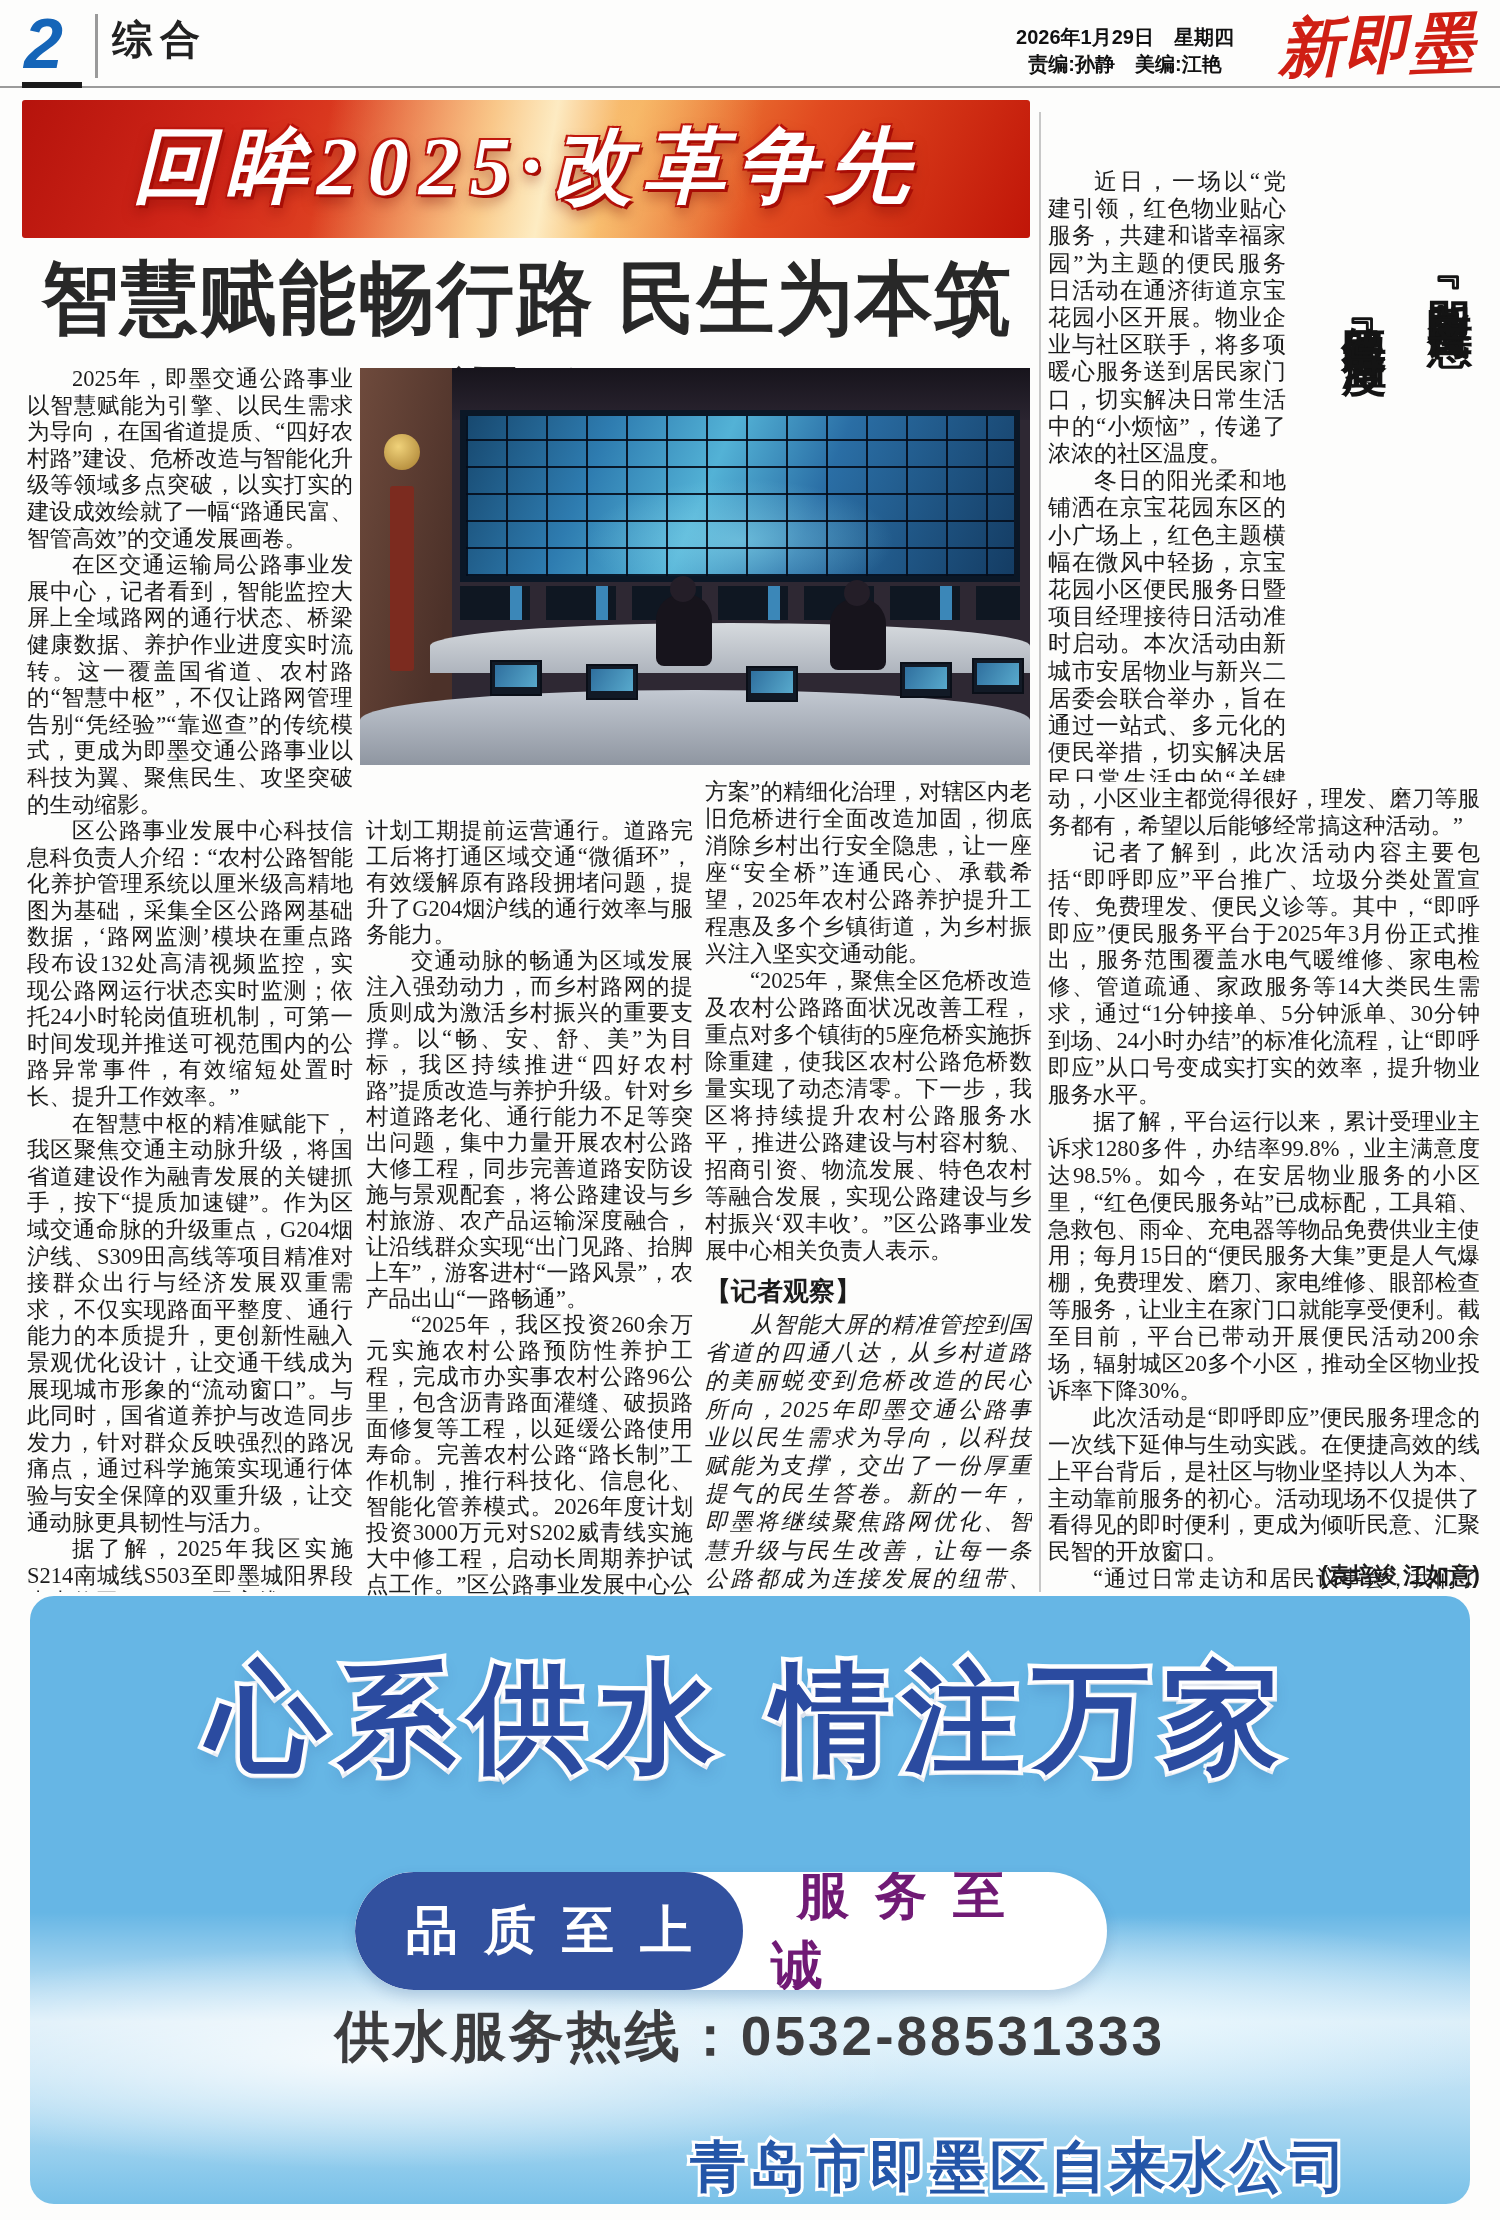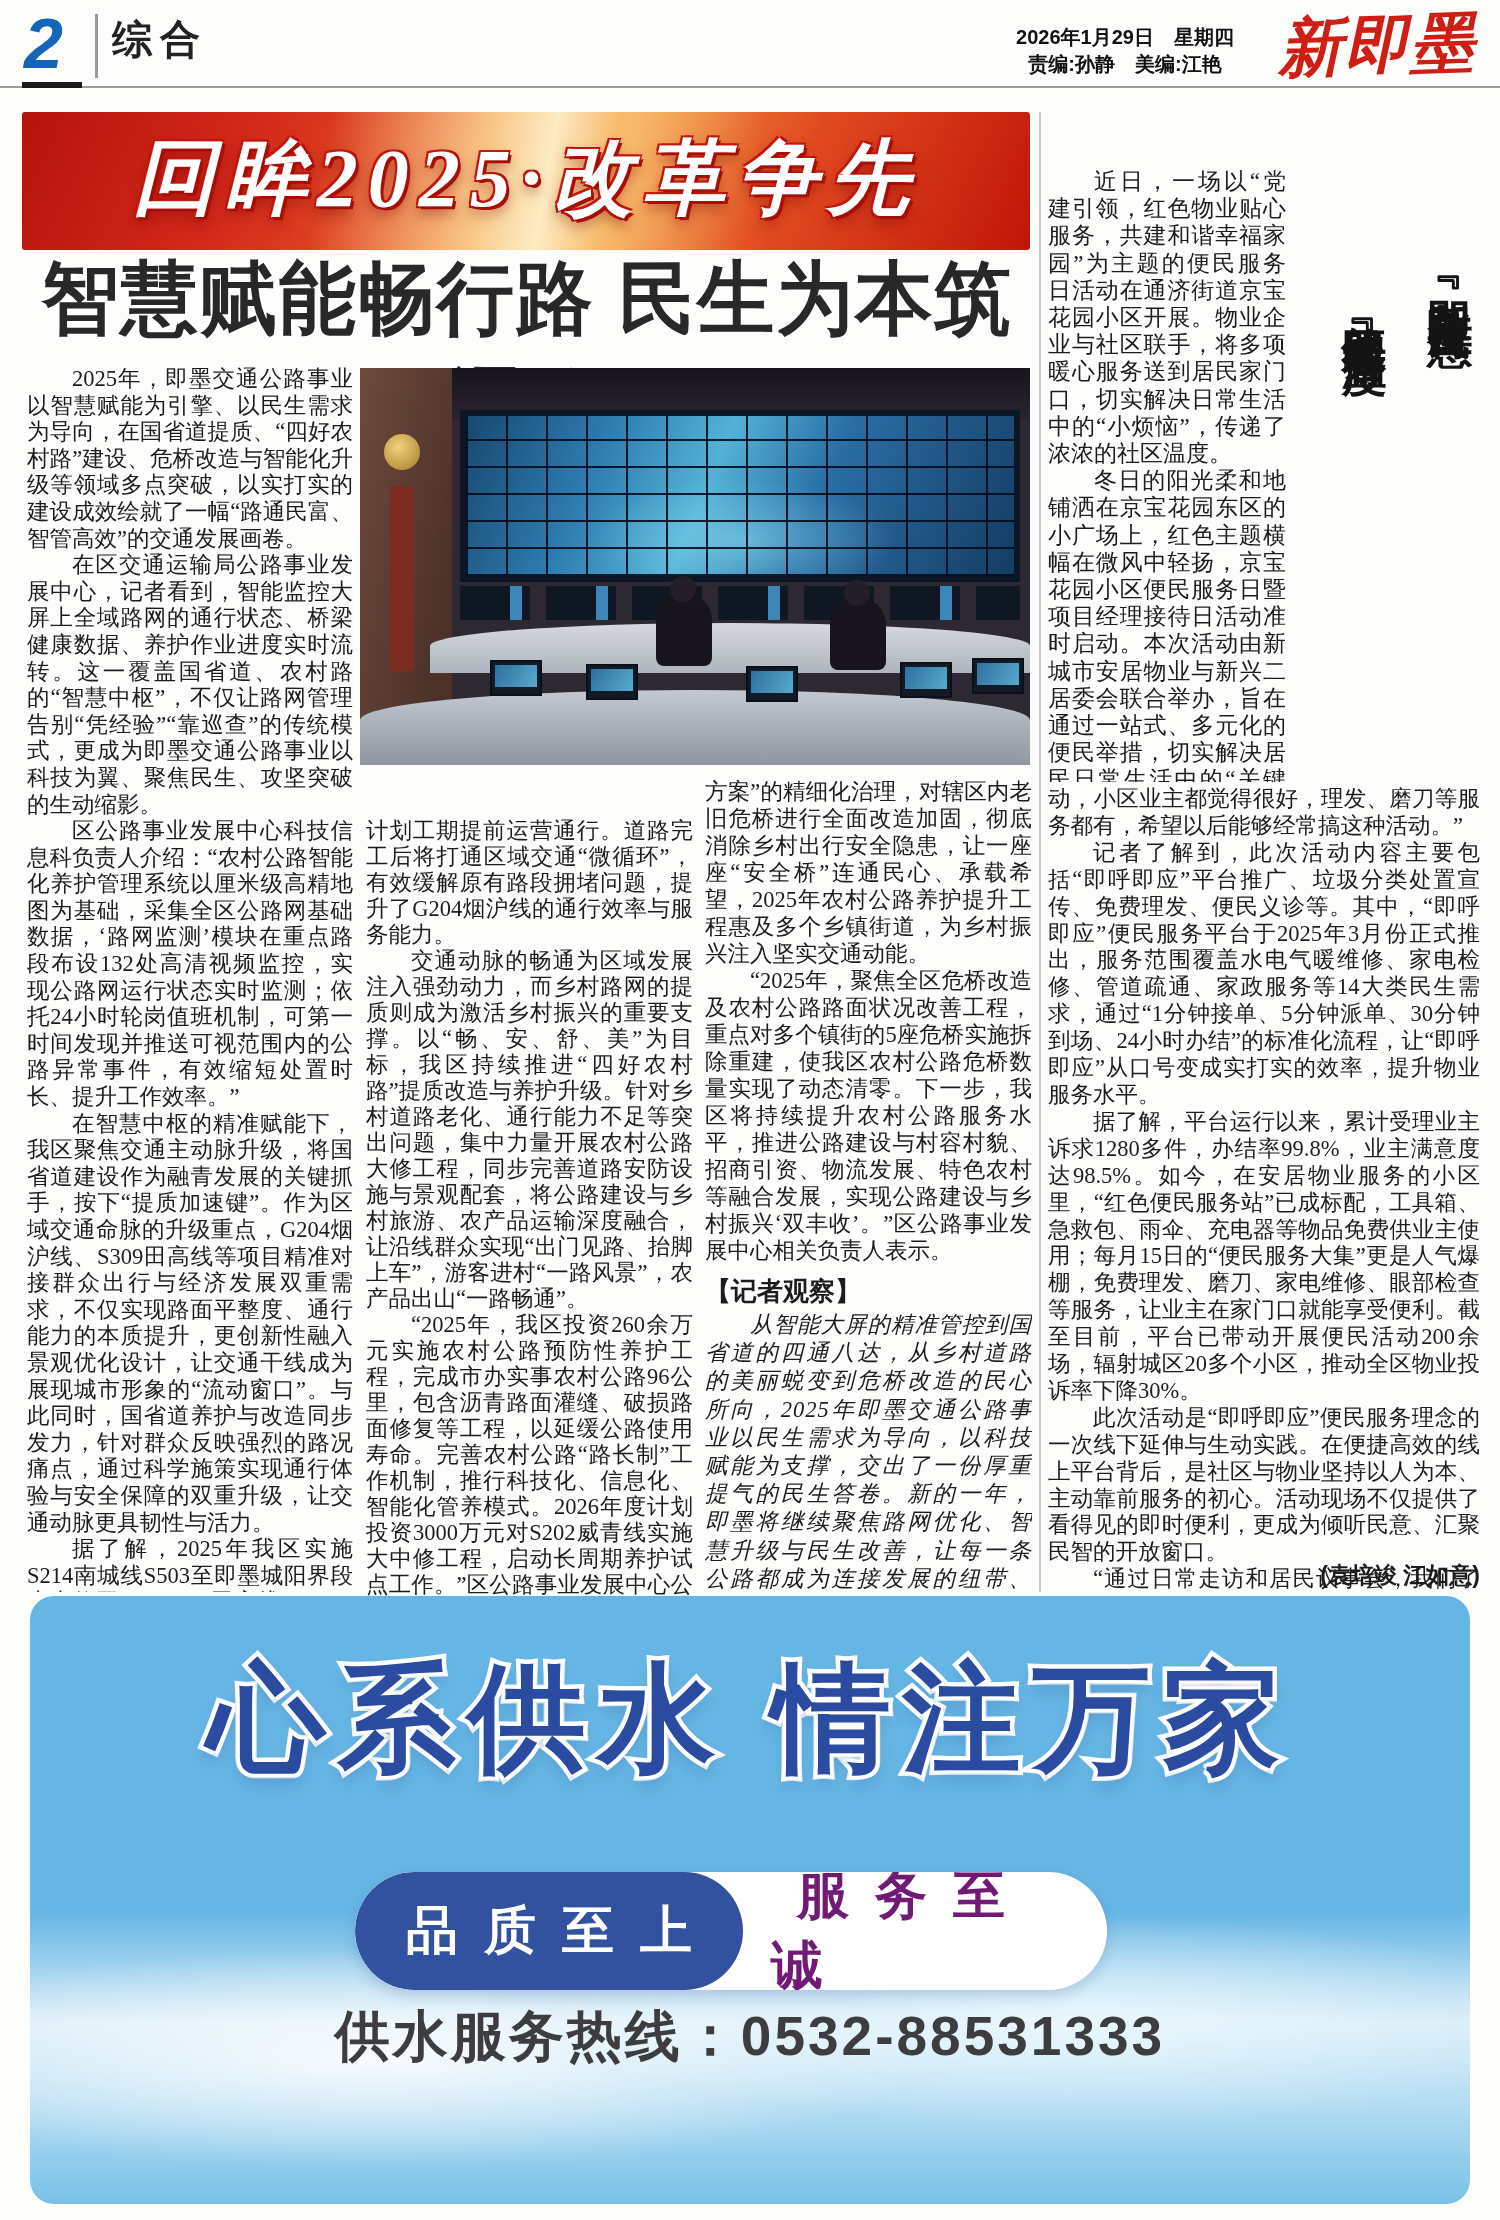--- a/index.html
+++ b/index.html
@@ -14,21 +14,21 @@
   .section{left:112px;top:12px;font-size:40px;font-weight:900;letter-spacing:8px;color:#222;
            font-family:"Liberation Sans","DejaVu Sans",sans-serif;}
   .dateblk{left:960px;top:24px;width:330px;text-align:center;font-size:20px;font-weight:700;
            line-height:27px;color:#111;font-family:"Liberation Sans","DejaVu Sans",sans-serif;}
   .masthead{left:1278px;top:2px;font-size:64px;font-weight:900;font-style:italic;color:#cf1f14;
             letter-spacing:2px;transform:rotate(-2deg);font-family:"Liberation Serif",serif;}
   .rule-thick{left:22px;top:82px;width:60px;height:6px;background:#1a1a1a;}
   .rule-thin{left:0;top:86px;width:1500px;height:2px;background:#9b9b9b;}
 
   
-  .banner{left:22px;top:112px;width:1008px;height:138px;border-radius:3px;overflow:hidden;
+  .banner{left:22px;top:100px;width:1008px;height:138px;border-radius:3px;overflow:hidden;
     background:
       linear-gradient(100deg,rgba(255,230,160,0) 30%,rgba(255,236,170,.75) 46%,rgba(255,248,210,.9) 52%,rgba(255,228,150,.55) 58%,rgba(255,210,120,0) 72%),
       linear-gradient(115deg,#b5130c 0%,#d3281a 22%,#e85a28 45%,#f0913f 58%,#e14a20 75%,#c01508 100%);}
   .banner-t{width:100%;text-align:center;line-height:134px;font-size:82px;font-weight:900;
     font-style:italic;color:#fff;letter-spacing:10px;
     text-shadow:3px 3px 0 #a80d06,-2px -2px 0 #c1180e,2px -2px 0 #b81009,-2px 2px 0 #b81009,0 7px 14px rgba(120,10,5,.55);}
 
   
   .headline{left:25px;top:250px;width:1005px;text-align:center;font-size:77px;font-weight:900;
     color:#282828;letter-spacing:2px;font-family:"Liberation Sans","DejaVu Sans",sans-serif;
@@ -205,13 +205,14 @@
 </div>
 <div class="abs rw-byline">(袁培竣 江如意)</div>
 
 <div class="abs ad">
   <div class="abs ad-slogan">心系供水  情注万家</div>
   <div class="abs pill">
     <div class="pill-l">品质至上</div>
     <div class="pill-r">服务至诚</div>
   </div>
   <div class="abs hotline">供水服务热线：0532-88531333</div>
+  <div class="abs company">青岛市即墨区自来水公司</div>
 </div>
 
 </body></html>

